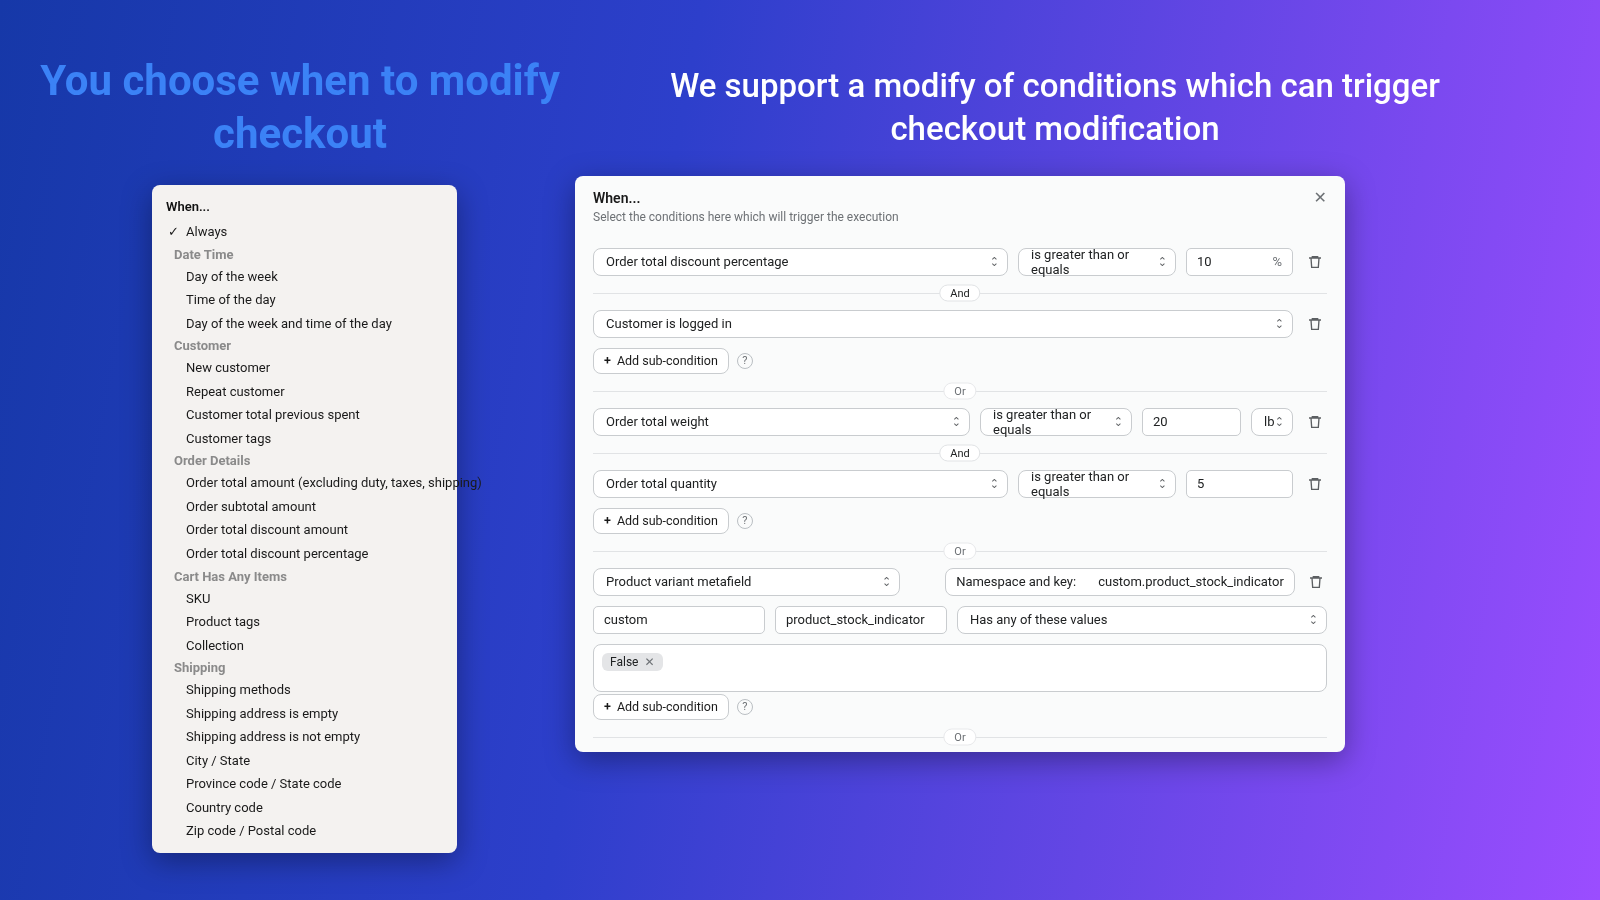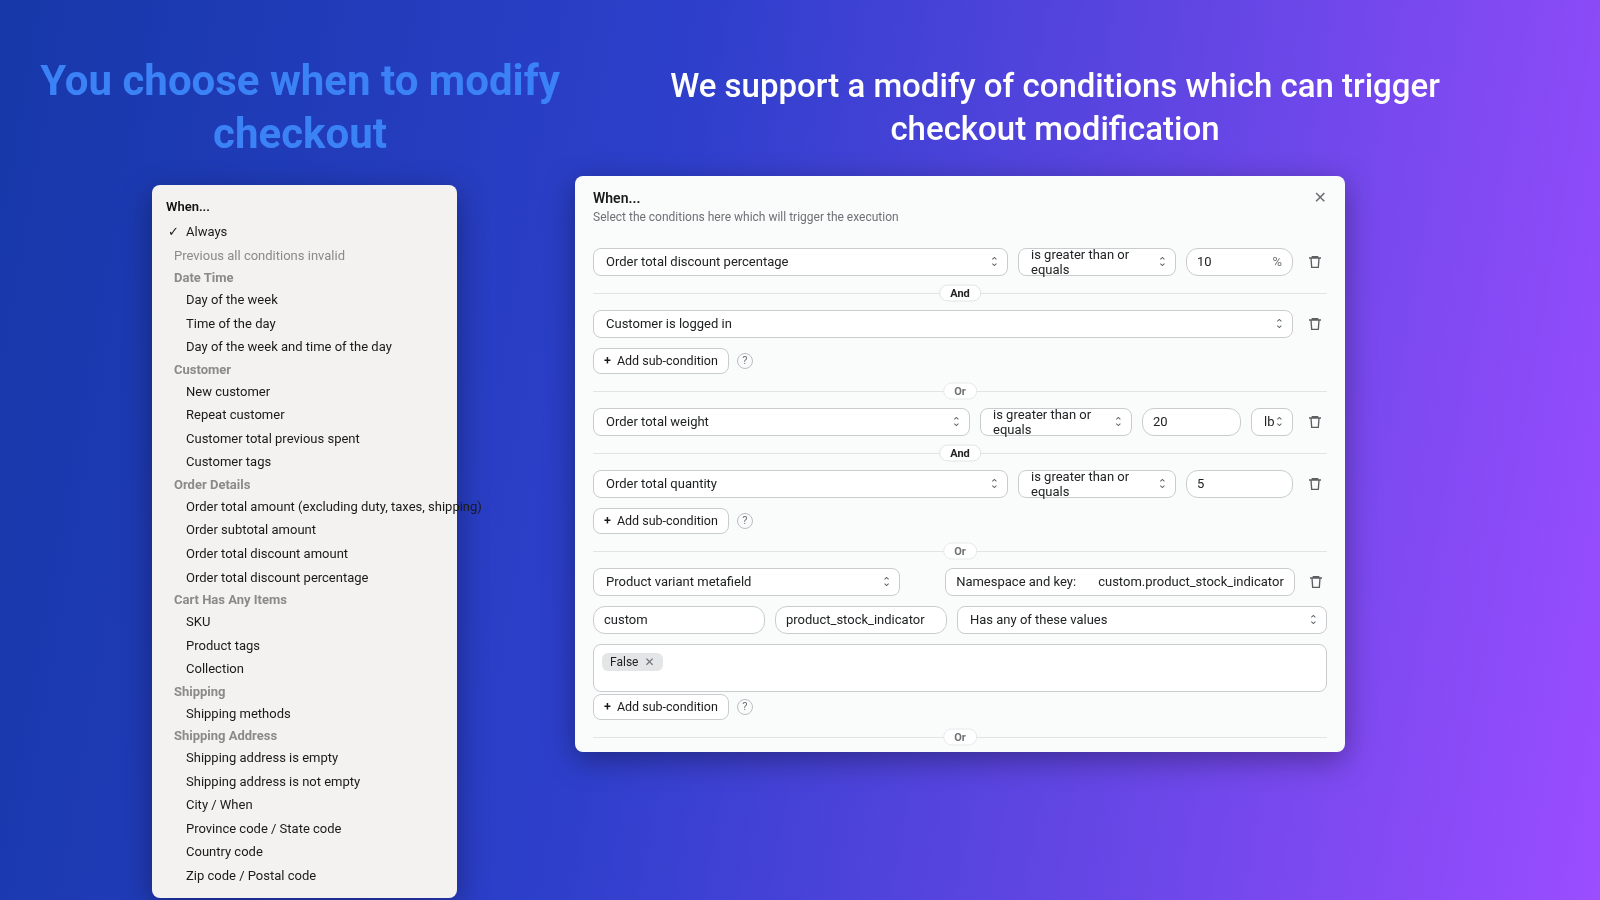--- a/index.html
+++ b/index.html
@@ -75,33 +75,33 @@
   font-size: 13px;
   color: #202223;
   cursor: pointer;
   flex-shrink: 0;
 }
 .select .caret { color: #5c5f62; font-size: 11px; display:flex; flex-direction:column; line-height:5px;}
 .caret::before { content:"⌃"; position:relative; top:2px;}
 .caret::after  { content:"⌄"; position:relative; bottom:2px;}
 .select.field { flex: 1; }
 .input {
-  border: 1px solid #c9cccf; background:#fff; border-radius:12px; height:28px;
+  border: 1px solid #c9cccf; background:#fff; border-radius:5px; height:28px;
   padding: 0 10px; font-size:13px; color:#202223;
 }
 .input.wide { flex:1; }
 .suffix { color:#6d7175; margin-left:auto; padding-left:6px; }
 
 .trash {
   width: 24px; height: 24px; display:flex; align-items:center; justify-content:center;
   color:#5c5f62; cursor:pointer; border-radius:6px;
 }
 .trash svg { width:16px; height:16px; }
 
-.divider-row { position:relative; margin: 4px 0 10px; height: 14px; font-weight: bold; }
+.divider-row { position:relative; margin: 4px 0 10px; height: 14px; }
 .divider-row .line { position:absolute; left:0; right:0; top:50%; border-top:1px solid #e1e3e5; }
 .divider-row .chip {
   position:absolute; left:50%; top:50%; transform:translate(-50%,-50%);
   background:#fff; border:1px solid #e1e3e5; color:#202223;
   font-size:11px; padding:1px 10px; border-radius:10px;
 }
 .divider-row.muted .chip { color:#6d7175; border-color:#e8e9eb;}
 
 .addsub-row { display:flex; align-items:center; gap:8px; margin: 2px 0 10px; }
 .addsub {
@@ -130,21 +130,20 @@
 </style>
 </head>
 <body>
 
 <div class="page">
   <div class="left-col">
     <div class="headline-left">You choose when to modify checkout</div>
     <div class="dropdown-card">
       <div class="dropdown-title">When...</div>
       <div class="dropdown-row checked">Always</div>
-      <div class="dropdown-row disabled">Previous all conditions invalid</div>
       <div id="dd-groups">
           <div class="dropdown-group">Date Time</div>
           <div class="dropdown-row">Day of the week</div>
           <div class="dropdown-row">Time of the day</div>
           <div class="dropdown-row">Day of the week and time of the day</div>
           <div class="dropdown-group">Customer</div>
           <div class="dropdown-row">New customer</div>
           <div class="dropdown-row">Repeat customer</div>
           <div class="dropdown-row">Customer total previous spent</div>
           <div class="dropdown-row">Customer tags</div>
@@ -152,24 +151,23 @@
           <div class="dropdown-row">Order total amount (excluding duty, taxes, shipping)</div>
           <div class="dropdown-row">Order subtotal amount</div>
           <div class="dropdown-row">Order total discount amount</div>
           <div class="dropdown-row">Order total discount percentage</div>
           <div class="dropdown-group">Cart Has Any Items</div>
           <div class="dropdown-row">SKU</div>
           <div class="dropdown-row">Product tags</div>
           <div class="dropdown-row">Collection</div>
           <div class="dropdown-group">Shipping</div>
           <div class="dropdown-row">Shipping methods</div>
-          <div class="dropdown-group">Shipping Address</div>
           <div class="dropdown-row">Shipping address is empty</div>
           <div class="dropdown-row">Shipping address is not empty</div>
-          <div class="dropdown-row">City / When</div>
+          <div class="dropdown-row">City / State</div>
           <div class="dropdown-row">Province code / State code</div>
           <div class="dropdown-row">Country code</div>
           <div class="dropdown-row">Zip code / Postal code</div>
         </div>
     </div>
   </div>
   <div class="right-col">
     <div class="headline-right">We support a modify of conditions which can trigger checkout modification</div>
     <div class="builder-card">
       <div class="builder-header">

